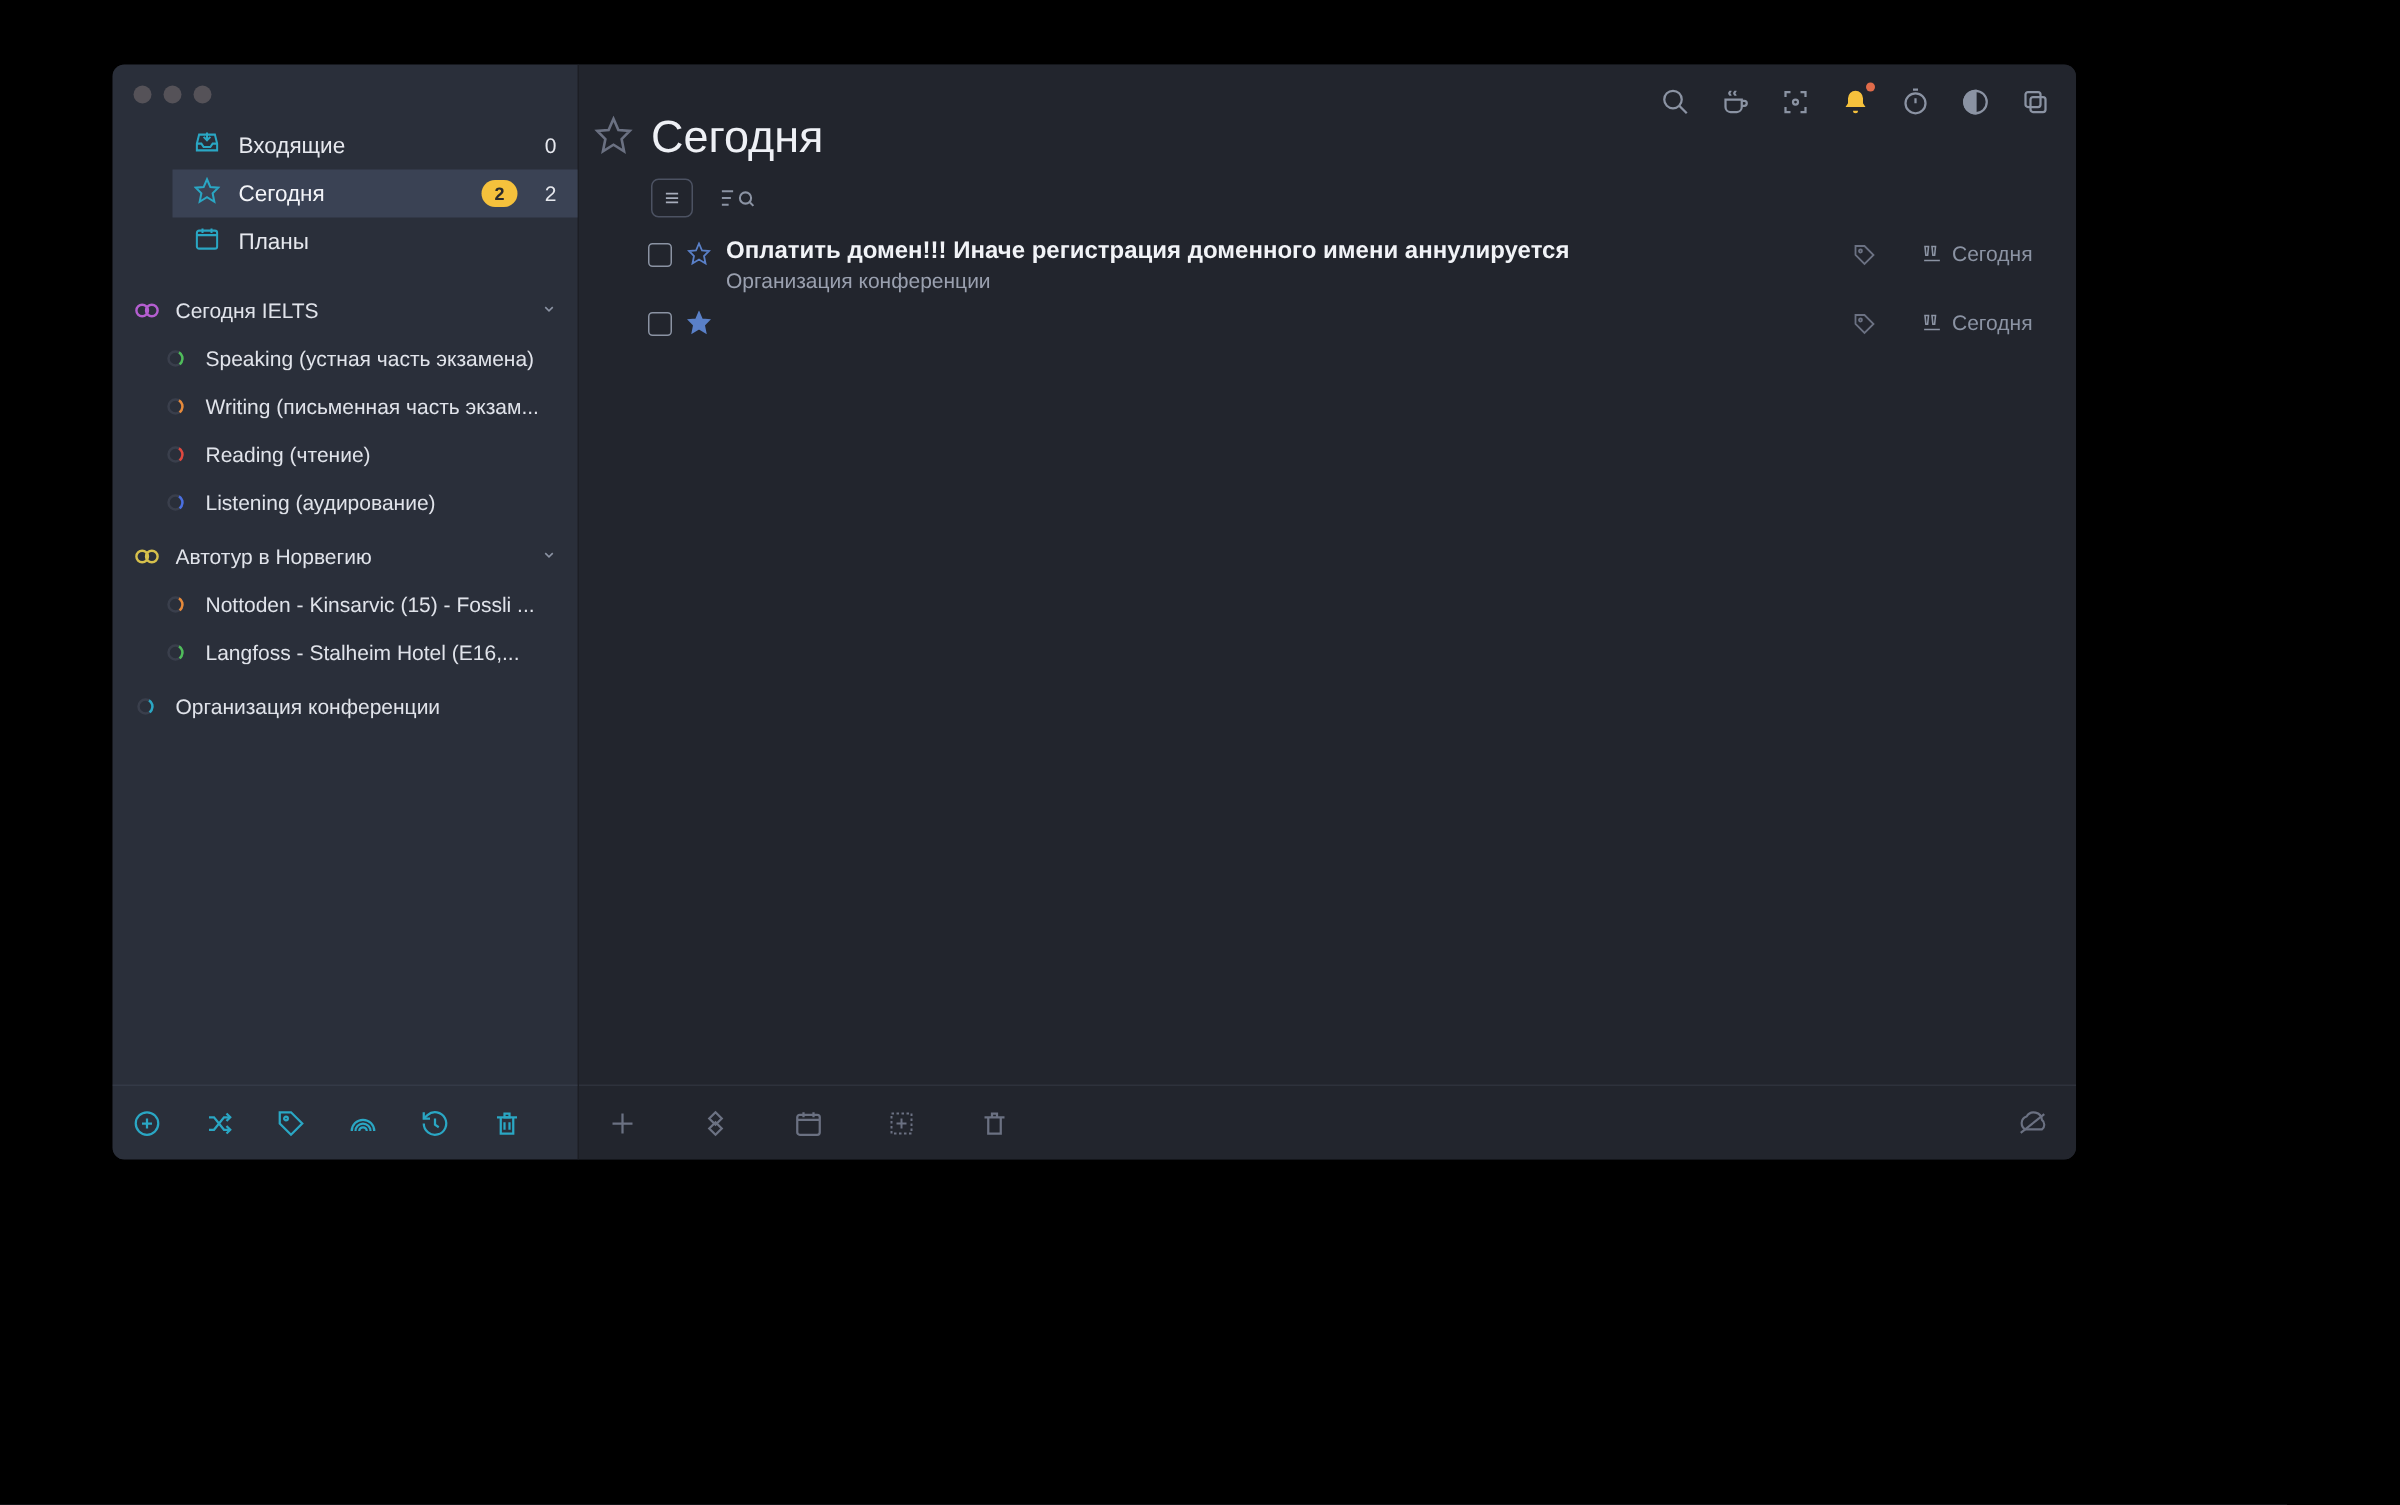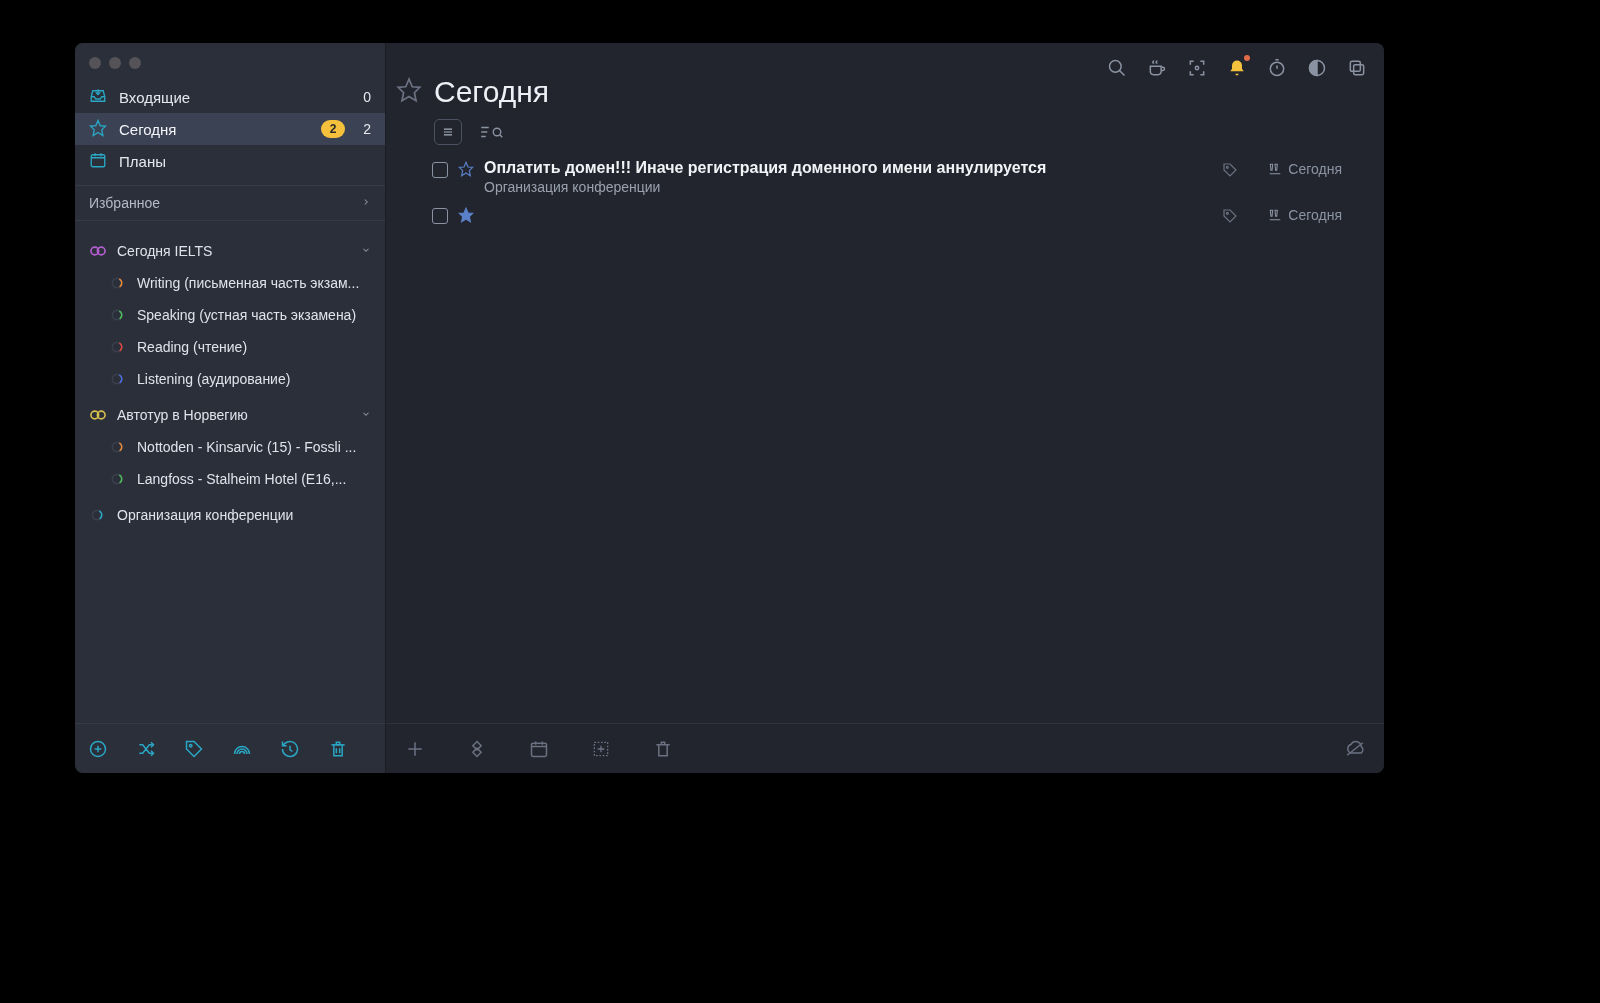--- a/index.html
+++ b/index.html
@@ -58,20 +58,21 @@
   .sidebar-top { padding-top: 38px; }
   .nav-item {
     display: flex;
     align-items: center;
     height: 32px;
     padding: 0 14px 0 14px;
     gap: 12px;
     color: #e6e8ee;
     font-size: 15px;
     cursor: default;
+    margin-left: 40px;
   }
   .nav-item.selected {
     background: #3a4254;
     color: #f3f4f8;
   }
   .nav-item .label { flex: 1; white-space: nowrap; overflow: hidden; text-overflow: ellipsis; }
   .nav-item .badge {
     background: #f5c13c;
     color: #2b2b2b;
     border-radius: 10px;
@@ -184,21 +185,21 @@
     width: 28px; height: 26px;
     border: 1px solid #4c5262;
     border-radius: 5px;
     display: inline-flex;
     align-items: center;
     justify-content: center;
     color: #a7adbb;
     font-size: 14px;
   }
   .toolbar .tb.noborder { border: none; width: auto; height: auto; }
-  .tasks { padding: 0 42px 0 46px; }
+  .tasks { padding: 0 29px 0 46px; }
   .task {
     display: flex;
     align-items: flex-start;
     gap: 10px;
     padding: 6px 0 4px 0;
   }
   .task .checkbox {
     width: 16px; height: 16px;
     border: 1.5px solid #8b93a3;
     border-radius: 3px;
@@ -296,59 +297,51 @@
           <span class="icon-calendar">
             <svg width="18" height="18" viewBox="0 0 24 24" fill="none" stroke="currentColor" stroke-width="1.8">
                 <rect x="3" y="5" width="18" height="16" rx="2"></rect>
                 <path d="M3 9h18"></path>
                 <path d="M8 3v4M16 3v4"></path>
               </svg>
           </span>
           <span class="label">Планы</span>
         </div>
 
-        <div class="sidebar-section">
-          <span>Избранное</span>
-          <span class="chev">
-            <svg width="10" height="10" viewBox="0 0 24 24" fill="none" stroke="currentColor" stroke-width="2.5">
-                <polyline points="9 6 15 12 9 18"></polyline>
-              </svg>
-          </span>
-        </div>
 
         <div id="projects-container">
             <div class="project-item" style="margin-top: 14px;">
               <span class="ring icon-circlelink" style="color:#b45ed0">
                 <svg width="18" height="16" viewBox="0 0 28 24" fill="none" stroke="currentColor" stroke-width="2.5">
                   <circle cx="9" cy="12" r="6"></circle>
                   <circle cx="19" cy="12" r="6"></circle>
                 </svg>
               </span>
               <span class="label">Сегодня IELTS</span>
               <span class="chev"><svg width="10" height="10" viewBox="0 0 24 24" fill="none" stroke="currentColor" stroke-width="2.5">
                   <polyline points="6 9 12 15 18 9"></polyline>
                 </svg></span>
             </div>
             <div class="subproject-item">
               <span class="ring">
                 <svg width="16" height="16" viewBox="0 0 24 24">
                   <circle cx="12" cy="12" r="7" fill="none" stroke="#3a3f4c" stroke-width="2.5"></circle>
+                  <circle cx="12" cy="12" r="7" fill="none" stroke="#4fbd5a" stroke-width="2.5" stroke-dasharray="14 60" transform="rotate(-60 12 12)"></circle>
+                </svg>
+              </span>
+              <span class="label">Speaking (устная часть экзамена)</span>
+            </div>
+            <div class="subproject-item">
+              <span class="ring">
+                <svg width="16" height="16" viewBox="0 0 24 24">
+                  <circle cx="12" cy="12" r="7" fill="none" stroke="#3a3f4c" stroke-width="2.5"></circle>
                   <circle cx="12" cy="12" r="7" fill="none" stroke="#e78a3a" stroke-width="2.5" stroke-dasharray="14 60" transform="rotate(-60 12 12)"></circle>
                 </svg>
               </span>
               <span class="label">Writing (письменная часть экзам...</span>
-            </div>
-            <div class="subproject-item">
-              <span class="ring">
-                <svg width="16" height="16" viewBox="0 0 24 24">
-                  <circle cx="12" cy="12" r="7" fill="none" stroke="#3a3f4c" stroke-width="2.5"></circle>
-                  <circle cx="12" cy="12" r="7" fill="none" stroke="#4fbd5a" stroke-width="2.5" stroke-dasharray="14 60" transform="rotate(-60 12 12)"></circle>
-                </svg>
-              </span>
-              <span class="label">Speaking (устная часть экзамена)</span>
             </div>
             <div class="subproject-item">
               <span class="ring">
                 <svg width="16" height="16" viewBox="0 0 24 24">
                   <circle cx="12" cy="12" r="7" fill="none" stroke="#3a3f4c" stroke-width="2.5"></circle>
                   <circle cx="12" cy="12" r="7" fill="none" stroke="#e0483f" stroke-width="2.5" stroke-dasharray="14 60" transform="rotate(-60 12 12)"></circle>
                 </svg>
               </span>
               <span class="label">Reading (чтение)</span>
             </div>

